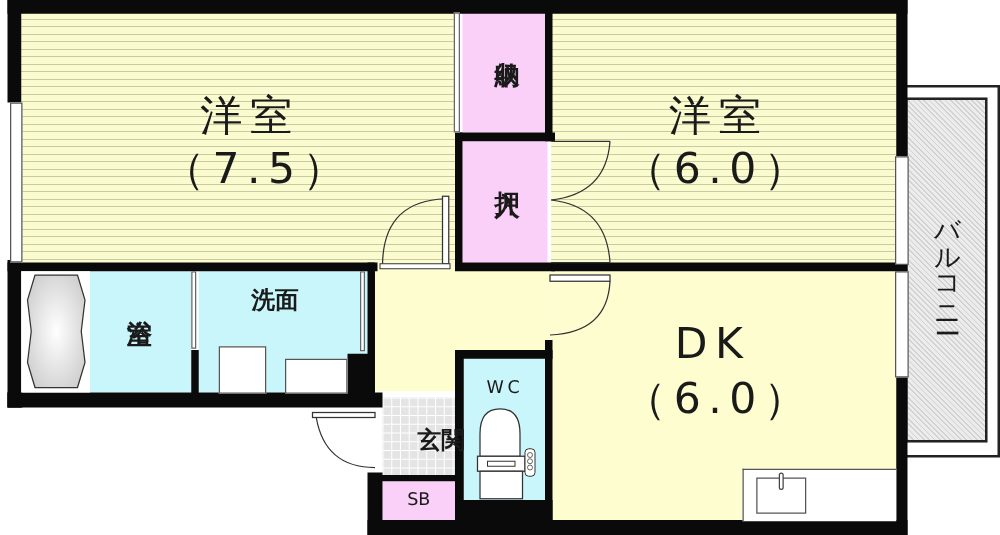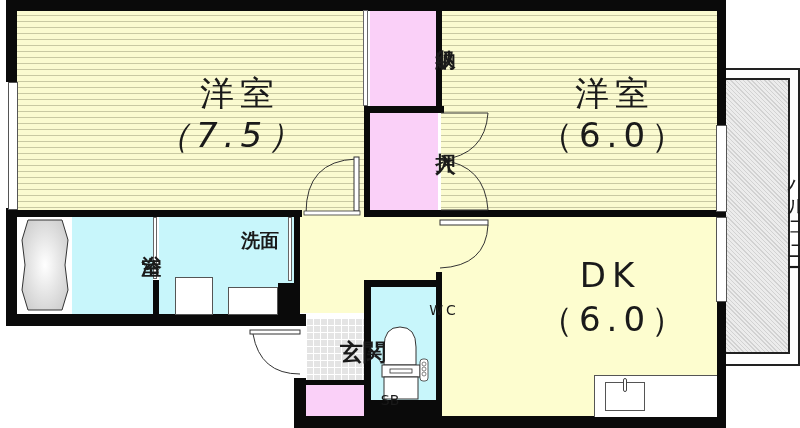--- a/index.html
+++ b/index.html
@@ -5,21 +5,21 @@
   html,body{margin:0;padding:0;background:#ffffff;}
   body{width:800px;height:428px;position:relative;overflow:hidden;font-family:"DejaVu Sans","Liberation Sans",sans-serif;}
   .abs{position:absolute;box-sizing:border-box;}
   .wall{position:absolute;background:#0a0a0a;}
   .room-yellow-stripe{background-color:#fbfbd0;background-image:repeating-linear-gradient(to bottom,#fbfbd0 0px,#fbfbd0 5px,#c9c9a2 5px,#c9c9a2 6px);}
   .room-yellow{background:#fdfdcf;}
   .room-blue{background:#c8f6fb;}
   .room-pink{background:#fad0f8;}
   .room-tile{background-color:#e4e4e4;background-image:linear-gradient(#ffffff 1px,transparent 1px),linear-gradient(90deg,#ffffff 1px,transparent 1px);background-size:7px 7px;}
   .room-balcony{background-color:#e2e2e2;background-image:repeating-linear-gradient(45deg,#d2d2d2 0 1px,#ececec 1px 3px);}
-  .label{position:absolute;color:#1a1a1a;text-align:center;white-space:nowrap;margin-left:40px;}
+  .label{position:absolute;color:#1a1a1a;text-align:center;white-space:nowrap;}
   .big{font-size:34px;letter-spacing:6px;line-height:42px;}
   .mid{font-size:20px;font-weight:bold;line-height:24px;}
   .vert{writing-mode:vertical-rl;text-orientation:upright;}
   .window{position:absolute;background:#ffffff;border:1px solid #555;}
   .fixture{position:absolute;background:#fff;border:1px solid #555;box-sizing:border-box;}
 </style>
 </head>
 <body>
 
 <div class="abs" style="left:722px;top:68px;width:78px;height:298px;background:#fff;border:2px solid #222;"></div>
@@ -117,27 +117,27 @@
   <circle cx="44" cy="39" r="2" fill="#fff" stroke="#333" stroke-width="0.6"></circle>
   <circle cx="44" cy="44" r="2" fill="#fff" stroke="#333" stroke-width="0.6"></circle>
   <circle cx="44" cy="49" r="2" fill="#fff" stroke="#333" stroke-width="0.6"></circle>
 </svg>
 
 <div class="fixture" style="left:594px;top:375px;width:123px;height:42px;border-right:none;border-bottom:none;"></div>
 <div class="fixture" style="left:605px;top:382px;width:40px;height:29px;"></div>
 <div class="abs" style="left:623px;top:378px;width:4px;height:14px;background:#fff;border:1px solid #444;border-radius:2px;"></div>
 
 <div class="label big" style="left:120px;top:72px;width:160px;">洋室</div>
-<div class="label big" style="left:102px;top:114px;width:180px;font-style:italic;">（7.5）</div>
+<div class="label big" style="left:116px;top:114px;width:180px;">（7.5）</div>
 
 <div class="label big" style="left:500px;top:72px;width:150px;">洋室</div>
 <div class="label big" style="left:490px;top:114px;width:170px;">（6.0）</div>
 
 <div class="label big" style="left:505px;top:254px;width:130px;">DK</div>
 <div class="label big" style="left:490px;top:298px;width:170px;">（6.0）</div>
 
 <div class="label mid vert" style="left:390px;top:34px;width:28px;">収納</div>
 <div class="label mid vert" style="left:390px;top:137px;width:28px;">押入</div>
 <div class="label mid vert" style="left:96px;top:240px;width:28px;">浴室</div>
 <div class="label mid" style="left:180px;top:228px;width:80px;font-size:19px;">洗面</div>
 <div class="label" style="left:376px;top:302px;width:56px;font-size:14px;letter-spacing:3px;">WC</div>
-<div class="label mid" style="left:294px;top:340px;width:58px;font-size:23px;">玄関</div>
-<div class="label" style="left:306px;top:392px;width:58px;font-size:14px;padding-left:15px;">SB</div>
+<div class="label mid" style="left:324px;top:340px;width:58px;font-size:19px;">玄関</div>
+<div class="label" style="left:306px;top:392px;width:58px;font-size:14px;">SB</div>
 
 </body></html>

